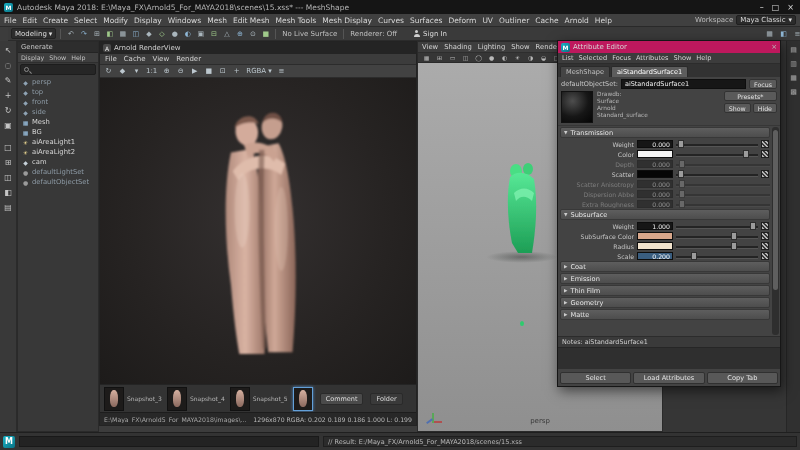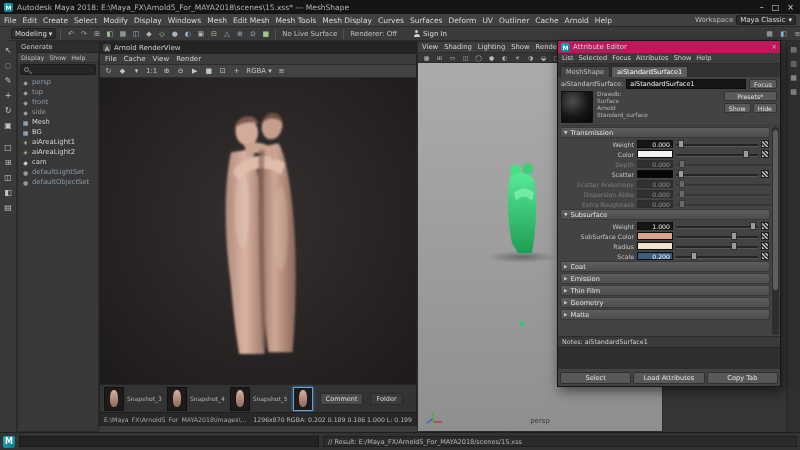--- a/index.html
+++ b/index.html
@@ -462,21 +462,21 @@
         <span class="pm-item">Attributes</span>
         <span class="pm-item">Show</span>
         <span class="pm-item">Help</span>
       </div>
     <div class="ae-tabs">
       <span class="ae-tab">MeshShape</span>
       <span class="ae-tab active">aiStandardSurface1</span>
     </div>
     <div class="ae-node">
       <div class="ae-noderow">
-        <span>aiStandardSurface:</span>
+        <span>defaultObjectSet:</span>
         <span class="ae-field">aiStandardSurface1</span>
         <span class="ae-btn">Focus</span>
       </div>
       <div class="ae-sample-row">
         <div class="ae-sphere"></div>
         <div class="ae-class" id="ae-class">
             <span>Drawdb:</span>
             <span>Surface</span>
             <span>Arnold</span>
             <span>Standard_surface</span>

